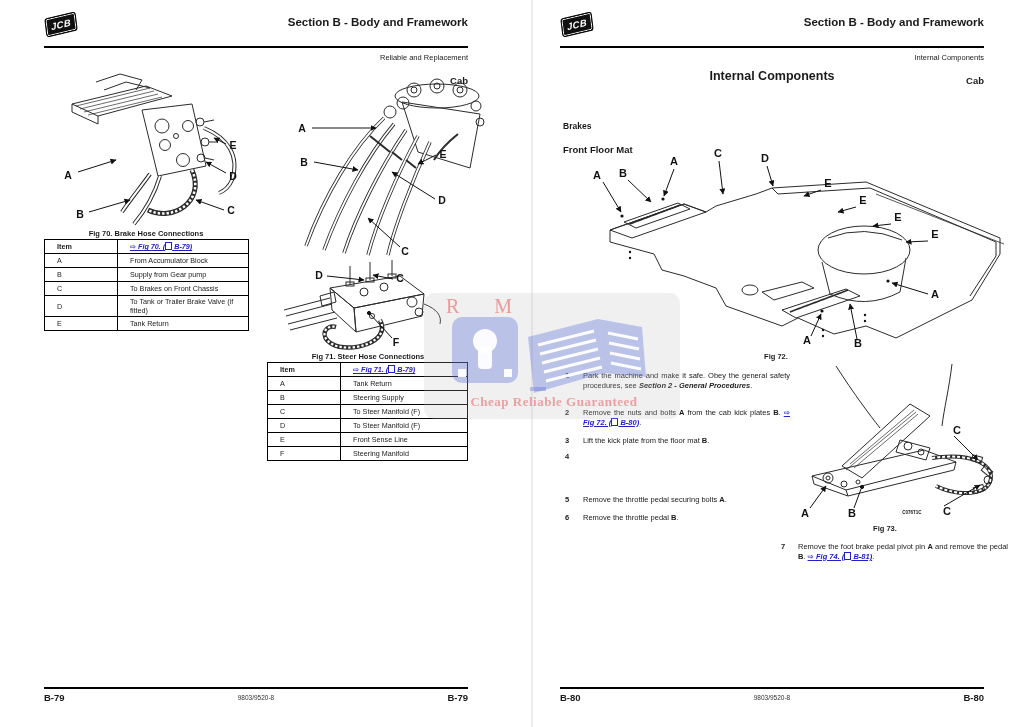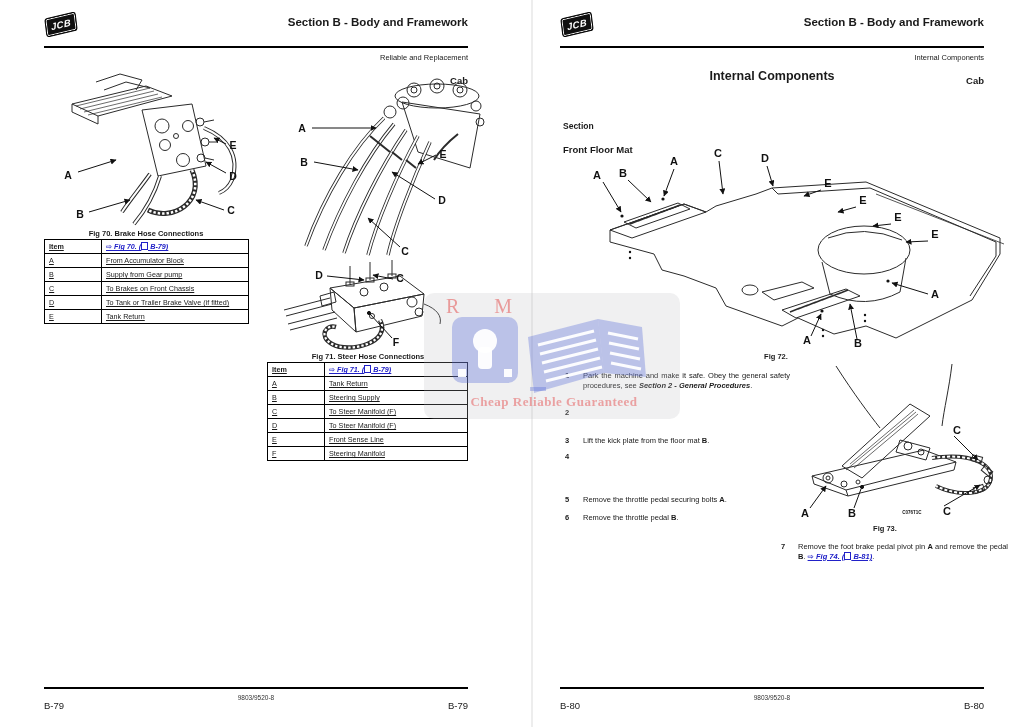--- a/index.html
+++ b/index.html
@@ -13,33 +13,33 @@
   .hdr-section{font-weight:bold;font-size:11.5px;text-align:right;width:298px;left:170px;top:16px;}
   .hdr-sub{font-weight:bold;font-size:9.5px;text-align:right;width:298px;left:170px;top:31px;margin-top:44px;}
   .hdr-rule{left:44px;top:46px;width:424px;height:2px;background:#000;}
   .hdr-topic{font-size:7.5px;text-align:right;width:298px;left:170px;top:53px;}
   .logo{left:45px;top:15px;width:30px;height:17px;background:#101010;border-radius:3px;
         transform:rotate(-13deg) skewX(-6deg);display:flex;align-items:center;justify-content:center;
         color:#fff;font-weight:bold;font-style:italic;font-size:9.5px;letter-spacing:0.5px;
         border:1px solid #000;box-shadow:0 0 0 1px #fff inset;}
   .fig-caption{font-weight:bold;font-size:7.5px;text-align:center;}
   table.man{border-collapse:collapse;font-size:7.2px;}
-  table.man td{border:1px solid #000;padding:1px 4px;height:11px;vertical-align:middle;text-decoration:underline;}
+  table.man td{border:1px solid #000;padding:1px 12px;height:11px;vertical-align:middle;}
   table.man{border:1.5px solid #000;}
   td.item-col{width:48px;}
   .lnk{color:#2121c8;font-weight:bold;font-style:italic;text-decoration:underline;}
   .pgicon{display:inline-block;width:5px;height:6px;border:1px solid #2121c8;background:#fff;
           vertical-align:-1px;}
   .h1-center{font-weight:bold;font-size:12.5px;text-align:center;width:424px;left:44px;top:69px;}
   .h2{font-weight:bold;font-size:9.5px;margin-top:44px;}
   .h3{font-weight:bold;font-size:8.5px;}
   .step-num{font-weight:bold;font-size:7.5px;width:14px;}
   .step-text{font-size:7.5px;line-height:9.6px;text-align:justify;}
   .ftr-rule{left:44px;top:687px;width:424px;height:1.5px;background:#000;}
-  .ftr-pg{font-weight:normal;font-size:9.5px;margin-top:8px;}
+  .ftr-pg{font-weight:bold;font-size:9.5px;}
   .ftr-doc{font-size:6.5px;text-align:center;width:224px;left:144px;top:694px;color:#333;}
   svg text{font-family:"Liberation Sans","DejaVu Sans",sans-serif;font-weight:bold;fill:#111;}
   .wm{left:424px;top:291px;width:258px;height:130px;pointer-events:none;}
   .wm-bg{position:absolute;left:0;top:2px;width:256px;height:126px;background:rgba(185,185,190,0.22);
          border-radius:10px;}
   .wm-letters{position:absolute;left:22px;top:4px;font-family:"Liberation Serif","DejaVu Serif",serif;
          font-weight:normal;font-size:20px;letter-spacing:15px;color:rgba(228,96,96,0.6);}
   .wm-caption{position:absolute;left:18px;top:103px;width:224px;text-align:center;
          font-family:"Liberation Serif","DejaVu Serif",serif;font-weight:bold;font-size:13px;
          color:rgba(230,95,95,0.55);letter-spacing:0.5px;}
@@ -264,21 +264,21 @@
   <div class="abs logo">
       <span>JCB</span>
     </div>
   <div class="abs hdr-section">Section B - Body and Framework</div>
   <div class="abs hdr-sub">Cab</div>
   <div class="abs hdr-rule"></div>
   <div class="abs hdr-topic">Internal Components</div>
 
   <div class="abs h1-center">Internal Components</div>
   <div class="abs h2" style="left:47px;top:100px">Front Floor Mat</div>
-  <div class="abs h3" style="left:47px;top:121px">Section</div>
+  <div class="abs h3" style="left:47px;top:121px">Brakes</div>
 
   <svg class="abs" style="left:50px;top:142px" width="450" height="214" viewBox="0 0 450 214">
     <defs>
         <marker id="ah3" markerWidth="7" markerHeight="7" refX="5.5" refY="3" orient="auto">
           <path d="M0,0L6,3L0,6Z" fill="#111"></path>
         </marker>
       </defs>
     <g stroke="#2b2b2b" fill="none" stroke-width="1">
       <polygon points="44,88 118,62 140,70 66,96"></polygon>
       <polygon points="58,80 112,61 124,67 70,86"></polygon>
@@ -336,20 +336,21 @@
       <text x="369" y="156">A</text>
       <text x="241" y="202">A</text>
       <text x="292" y="205">B</text>
     </g>
   </svg>
   <div class="abs fig-caption" style="left:50px;top:352px;width:420px">Fig 72.</div>
 
   <div class="abs step-num" style="left:49px;top:371px">1</div>
   <div class="abs step-text" style="left:67px;top:371px;width:207px">Park the machine and make it safe. Obey the general safety procedures, see <b><i>Section 2 - General Procedures</i></b>.</div>
   <div class="abs step-num" style="left:49px;top:408px">2</div>
+  <div class="abs step-text" style="left:67px;top:408px;width:207px">Remove the nuts and bolts <b>A</b> from the cab kick plates <b>B</b>. <span class="lnk">⇨ Fig 72. (<span class="pgicon"></span> B-80)</span>.</div>
   <div class="abs step-num" style="left:49px;top:436px">3</div>
   <div class="abs step-text" style="left:67px;top:436px;width:207px">Lift the kick plate from the floor mat <b>B</b>.</div>
   <div class="abs step-num" style="left:49px;top:452px">4</div>
   <div class="abs step-num" style="left:49px;top:495px">5</div>
   <div class="abs step-text" style="left:67px;top:495px;width:207px">Remove the throttle pedal securing bolts <b>A</b>.</div>
   <div class="abs step-num" style="left:49px;top:513px">6</div>
   <div class="abs step-text" style="left:67px;top:513px;width:207px">Remove the throttle pedal <b>B</b>.</div>
 
   <svg class="abs" style="left:268px;top:364px" width="235" height="162" viewBox="0 0 235 162">
     <defs>

